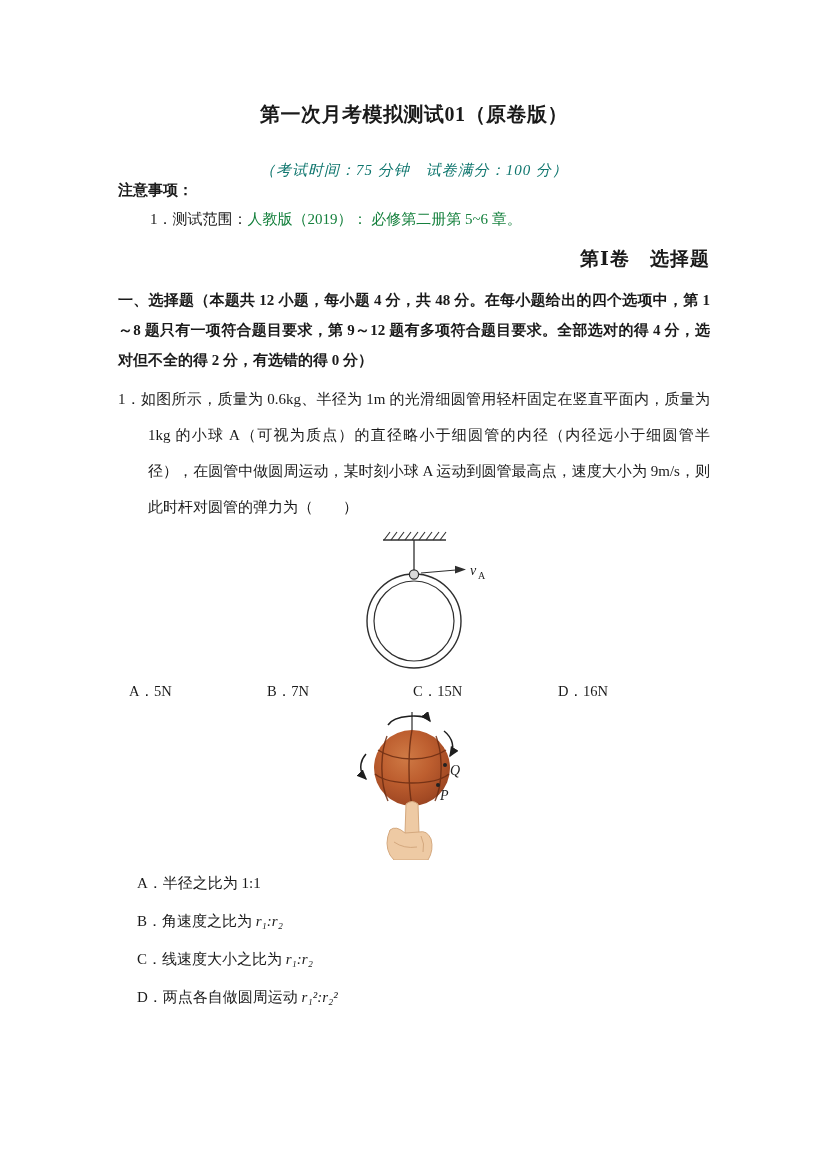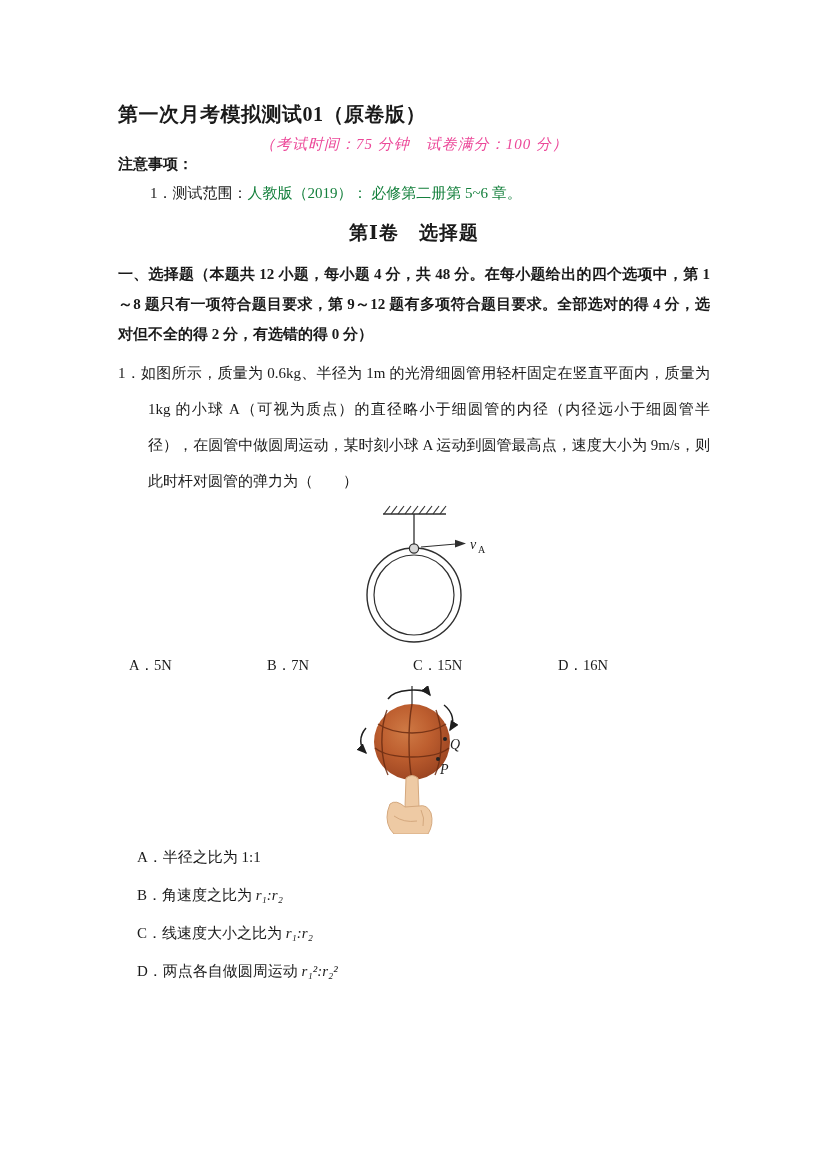--- a/index.html
+++ b/index.html
@@ -6,26 +6,26 @@
   .page{
     position:relative;
     width:827px;
     height:1169px;
     background:#ffffff;
     overflow:hidden;
     font-family:"Liberation Serif","DejaVu Serif",serif;
     color:#1a1a1a;
   }
   .content{position:absolute;left:118px;top:100px;width:592px;}
-  .title{margin:0;font-size:20px;font-weight:700;text-align:left;line-height:28px;letter-spacing:.5px;}
-  .exam-info{margin-top:7px;text-align:center;font-size:15px;font-style:italic;color:#ec4899;letter-spacing:1px;}
+  .title{margin:0;font-size:20px;font-weight:700;text-align:center;line-height:28px;letter-spacing:.5px;}
+  .exam-info{margin-top:33px;text-align:center;font-size:15px;font-style:italic;color:#0f766e;letter-spacing:1px;}
   .notice-heading{margin-top:0;font-size:15px;font-weight:700;line-height:21px;}
   .notice-item{margin-top:8px;font-size:15px;line-height:21px;padding-left:32px;}
   .red{color:#15803d;}
-  .section-title{margin-top:15px;font-size:19px;font-weight:700;text-align:center;line-height:27px;letter-spacing:1px;}
+  .section-title{margin-top:15px;font-size:19px;font-weight:700;text-align:right;line-height:27px;letter-spacing:1px;}
   .intro{margin-top:13px;font-size:15px;font-weight:700;line-height:30px;text-align:justify;}
   .stem{margin-top:6px;font-size:15px;line-height:36px;text-align:justify;padding-left:30px;text-indent:-30px;}
   .figure{text-align:center;margin-top:2px;}
   .options-row{position:relative;height:24px;margin-top:5px;font-size:14.5px;}
   .options-row .opt{position:absolute;top:0;white-space:nowrap;}
   .opt-1{left:11px;}
   .opt-2{left:149px;}
   .opt-3{left:295px;}
   .opt-4{left:440px;}
   .option-line{font-size:15px;line-height:38px;padding-left:19px;}

